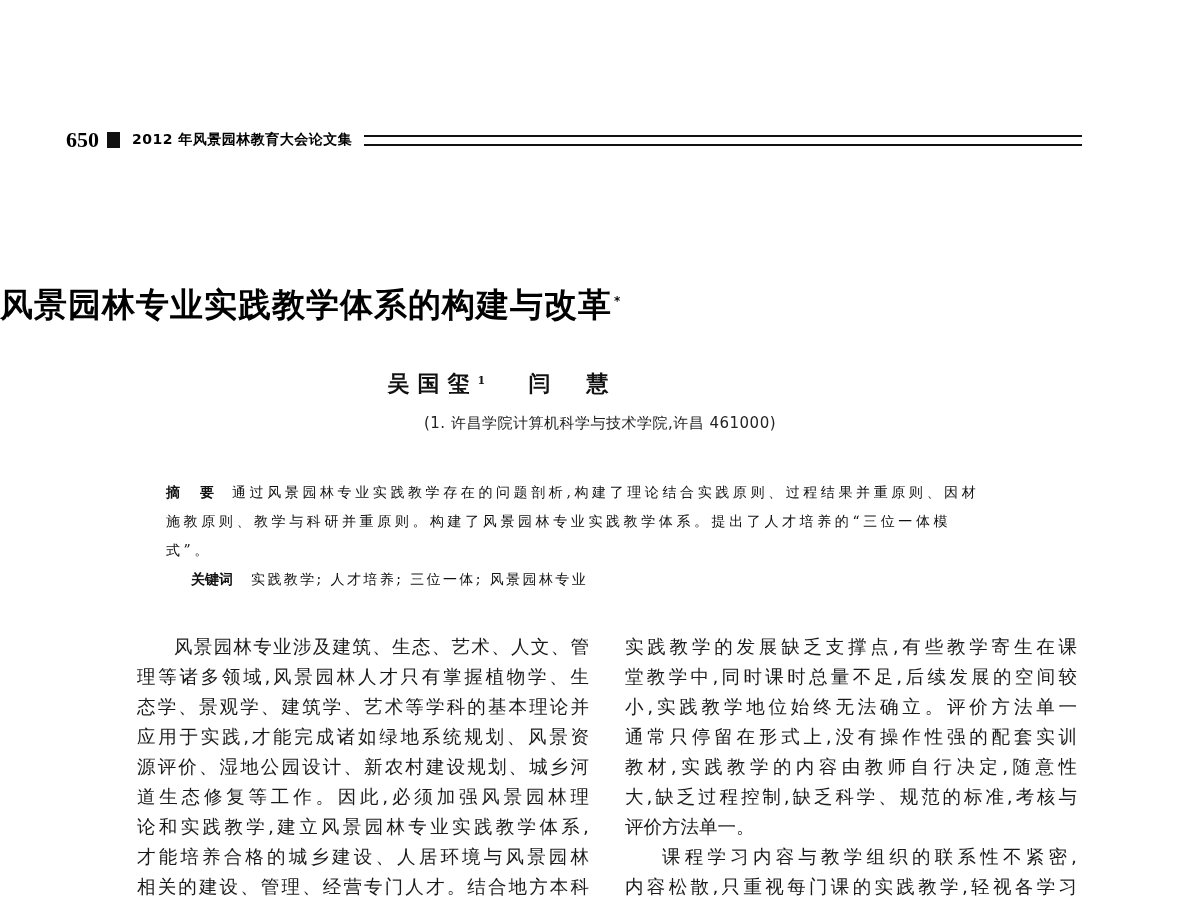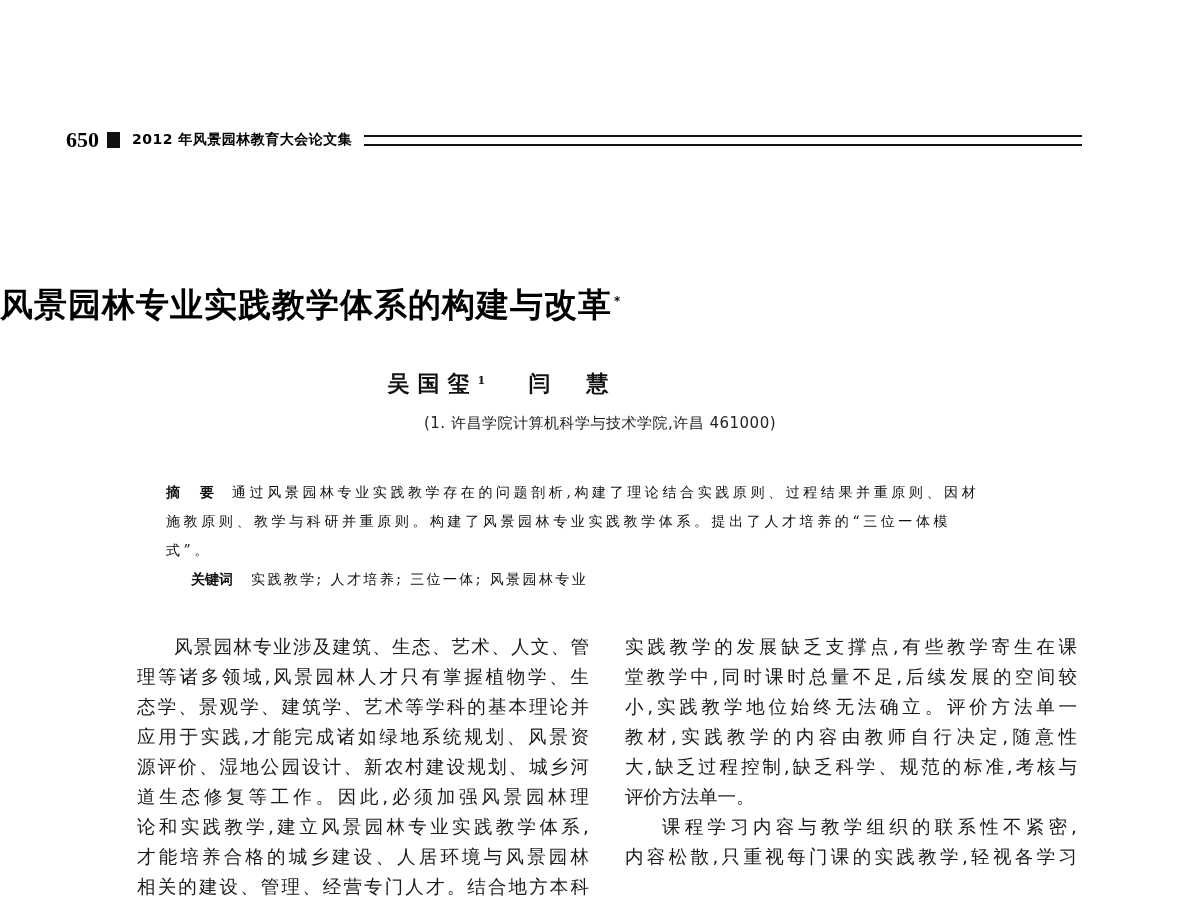--- a/index.html
+++ b/index.html
@@ -232,18 +232,19 @@
     <span class="line">源评价、湿地公园设计、新农村建设规划、城乡河</span>
     <span class="line">道生态修复等工作。因此,必须加强风景园林理</span>
     <span class="line">论和实践教学,建立风景园林专业实践教学体系,</span>
     <span class="line">才能培养合格的城乡建设、人居环境与风景园林</span>
     <span class="line">相关的建设、管理、经营专门人才。结合地方本科</span>
   </div>
 <div class="column col-right" id="col-right">
     <span class="line">实践教学的发展缺乏支撑点,有些教学寄生在课</span>
     <span class="line">堂教学中,同时课时总量不足,后续发展的空间较</span>
     <span class="line">小,实践教学地位始终无法确立。评价方法单一</span>
+    <span class="line">通常只停留在形式上,没有操作性强的配套实训</span>
     <span class="line">教材,实践教学的内容由教师自行决定,随意性</span>
     <span class="line">大,缺乏过程控制,缺乏科学、规范的标准,考核与</span>
     <span class="line last">评价方法单一。</span>
     <span class="line indent">课程学习内容与教学组织的联系性不紧密,</span>
     <span class="line">内容松散,只重视每门课的实践教学,轻视各学习</span>
   </div>
 
 </body></html>

